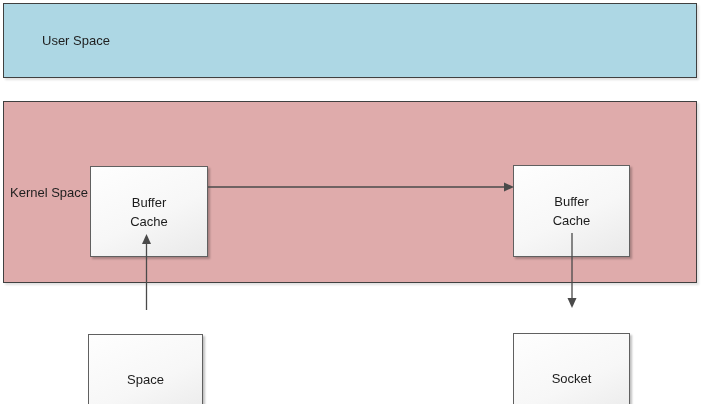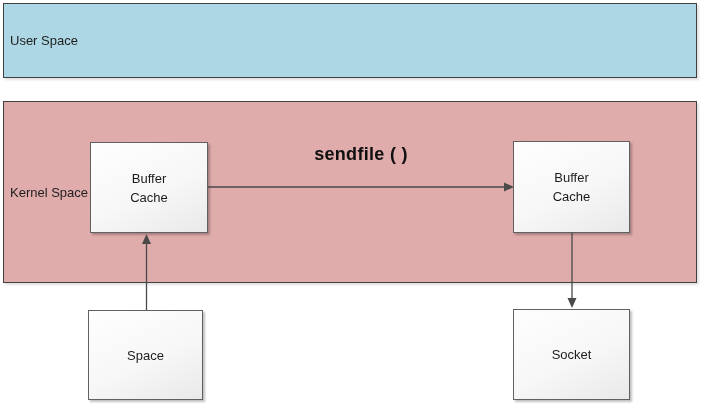--- a/index.html
+++ b/index.html
@@ -22,20 +22,21 @@
     border: 1.5px solid #404040;
     box-sizing: border-box;
     display: flex;
     align-items: center;
     box-shadow: 2px 2px 2px rgba(0,0,0,0.12);
   }
   .band-user {
     top: 3px;
     height: 75px;
     background: #add7e4;
+    padding-left: 32px;
   }
   .band-kernel {
     top: 101px;
     height: 182px;
     background: #dfabab;
   }
   .band-label {
     padding-left: 6px;
     font-size: 13px;
     color: #1f1f1f;
@@ -49,20 +50,21 @@
     box-shadow: 2px 2px 2px rgba(0,0,0,0.25);
     display: flex;
     align-items: center;
     justify-content: center;
     text-align: center;
     font-size: 13px;
     line-height: 19px;
     color: #1c1c1c;
     white-space: pre-line;
     z-index: 2;
+    margin-top: 24px;
   }
   .node-buffer-left  { left: 90px;  top: 142px; width: 118px; height: 91px; }
   .node-buffer-right { left: 513px; top: 141px; width: 117px; height: 92px; }
   .node-file         { left: 88px;  top: 310px; width: 115px; height: 90px; }
   .node-socket       { left: 513px; top: 309px; width: 117px; height: 91px; }
   .sendfile-label {
     position: absolute;
     left: 208px;
     top: 144px;
     width: 306px;
@@ -109,21 +111,20 @@
   </div>
 
   <div class="node node-file">
     <span>Space</span>
   </div>
 
   <div class="node node-socket">
     <span>Socket</span>
   </div>
 
-  <div class="sendfile-label">sendfile ( )</div>
 
   <svg class="arrow-layer" viewBox="0 0 704 404" xmlns="http://www.w3.org/2000/svg">
     <g>
       <line x1="208" y1="187" x2="505" y2="187"></line>
       <polygon points="514,187 504,182.5 504,191.5"></polygon>
     </g>
     <g>
       <line x1="146.5" y1="310" x2="146.5" y2="243"></line>
       <polygon points="146.5,234 142,244 151,244"></polygon>
     </g>

